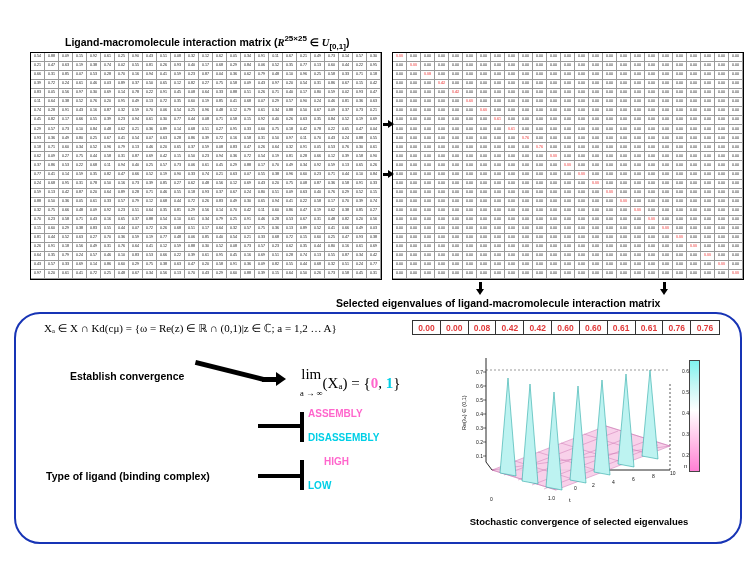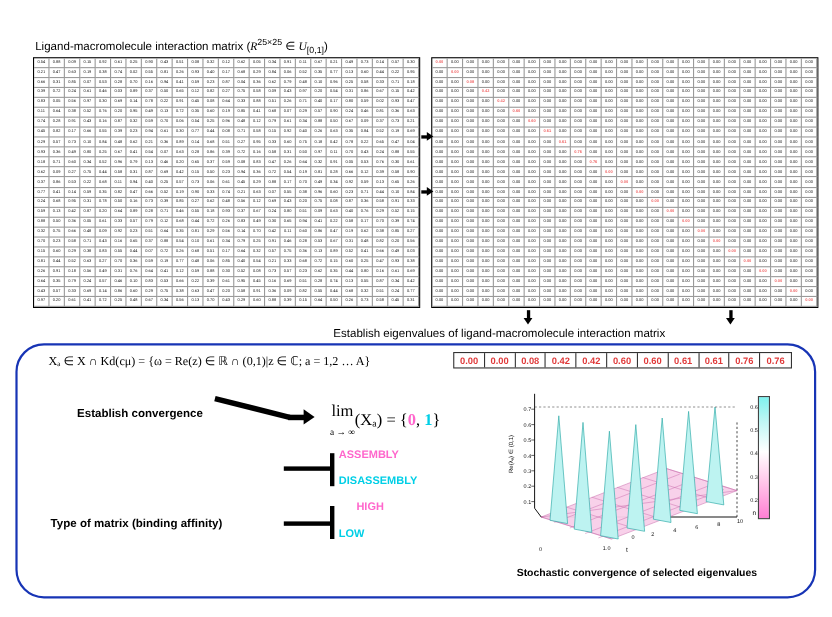--- a/index.html
+++ b/index.html
@@ -4,21 +4,21 @@
 <style>
   html,body{margin:0;padding:0;}
   body{
     width:756px;height:561px;background:#ffffff;
     font-family:"Liberation Sans", sans-serif;
     color:#000;overflow:hidden;
   }
   #root{position:relative;width:756px;height:561px;}
 
   .ttl{
-    position:absolute;font-size:10.5px;font-weight:400;white-space:nowrap;
+    position:absolute;font-size:10.5px;font-weight:700;white-space:nowrap;margin-left:33px;
   }
   .ttl .sup{font-size:8px;vertical-align:super;}
   .ttl .sub{font-size:8px;vertical-align:sub;}
   .ttl .cal{font-family:"Liberation Serif", serif;font-style:italic;}
 
   
   .matrix{
     position:absolute;border:1px solid #000;background:#fff;
     display:grid;box-sizing:border-box;
   }
@@ -1352,21 +1352,21 @@
 
   <div class="arrow" style="left:476px;top:282px;width:9px;height:14px;">
     <div class="shaft" style="left:3px;top:0;width:3px;height:8px;"></div>
     <div class="head" style="left:0;top:7px;border-left:4.5px solid transparent;border-right:4.5px solid transparent;border-top:6px solid #000;"></div>
   </div>
   <div class="arrow" style="left:660px;top:282px;width:9px;height:14px;">
     <div class="shaft" style="left:3px;top:0;width:3px;height:8px;"></div>
     <div class="head" style="left:0;top:7px;border-left:4.5px solid transparent;border-right:4.5px solid transparent;border-top:6px solid #000;"></div>
   </div>
 
-  <div class="ttl" style="left:303px;top:297px;">Establish eigenvalues of ligand-macromolecule interaction matrix</div>
+  <div class="ttl" style="left:303px;top:297px;">Selected eigenvalues of ligand-macromolecule interaction matrix</div>
 
   <div id="panel"></div>
 
   <div class="eqbox" style="left:44px;top:322px;font-size:11px;">Xₐ ∈ X ∩ Kd(cμ) = {ω = Re(z) ∈ ℝ ∩ (0,1)|z ∈ ℂ; a = 1,2 … A}</div>
 
   <div id="eigstrip" style="left:412px;top:320px;width:308px;height:15px;">
       <div class="ev" style="width: 9.09091%;">0.00</div>
       <div class="ev" style="width: 9.09091%;">0.00</div>
       <div class="ev" style="width: 9.09091%;">0.08</div>
       <div class="ev" style="width: 9.09091%;">0.42</div>
@@ -1392,21 +1392,21 @@
       <span>lim</span><br>
       <span class="lsub">a → ∞</span>
     </span><span style="vertical-align:middle;">(Xₐ) = {</span><span class="pink" style="vertical-align:middle;font-weight:700;">0</span><span style="vertical-align:middle;">, </span><span class="cyan" style="vertical-align:middle;font-weight:700;">1</span><span style="vertical-align:middle;">}</span>
   </div>
 
   <div class="thickline" style="left:258px;top:424px;width:44px;height:4px;"></div>
   <div class="thickline" style="left:300px;top:412px;width:4px;height:30px;"></div>
   <div class="state pink" style="left:308px;top:408px;">ASSEMBLY</div>
   <div class="state cyan" style="left:308px;top:432px;">DISASSEMBLY</div>
 
-  <div class="lbl" style="left:46px;top:470px;">Type of matrix (binding affinity)</div>
+  <div class="lbl" style="left:46px;top:470px;">Type of ligand (binding complex)</div>
   <div class="thickline" style="left:258px;top:474px;width:44px;height:4px;"></div>
   <div class="thickline" style="left:300px;top:460px;width:4px;height:30px;"></div>
   <div class="state pink" style="left:308px;top:456px;padding-left:16px;">HIGH</div>
   <div class="state cyan" style="left:308px;top:480px;">LOW</div>
 
   <div id="plot">
     <svg width="246" height="155" viewBox="0 0 246 155">
       <rect x="0" y="0" width="246" height="155" fill="#ffffff" stroke="none"></rect>
 
       <polyline points="30,8 30,112 36,120 214,120" fill="none" stroke="#111" stroke-width="0.9"></polyline>

